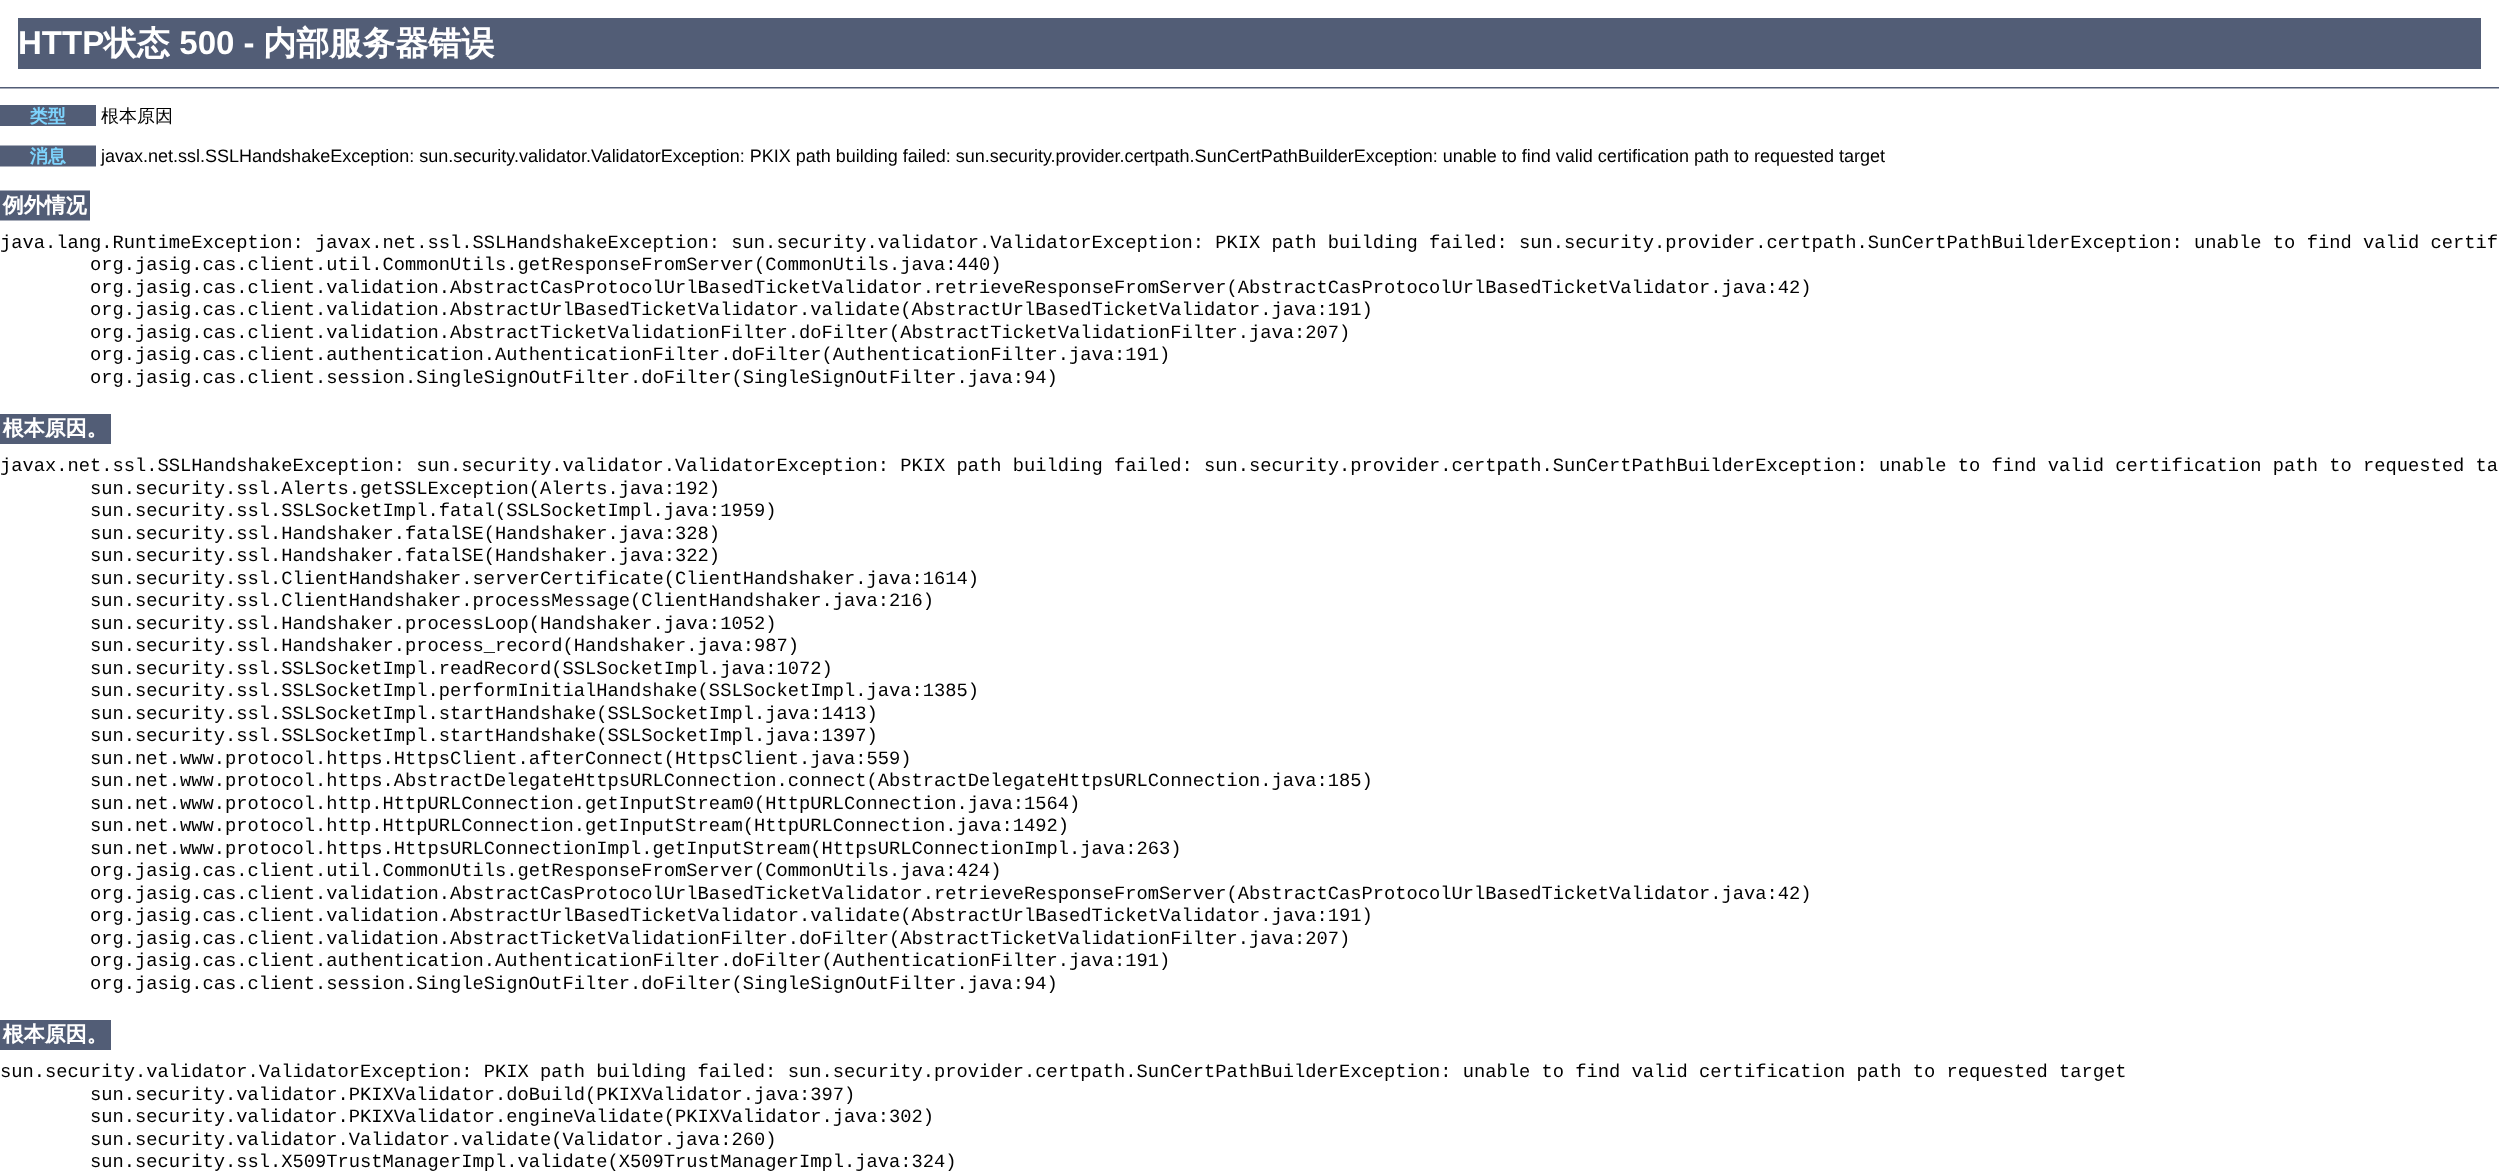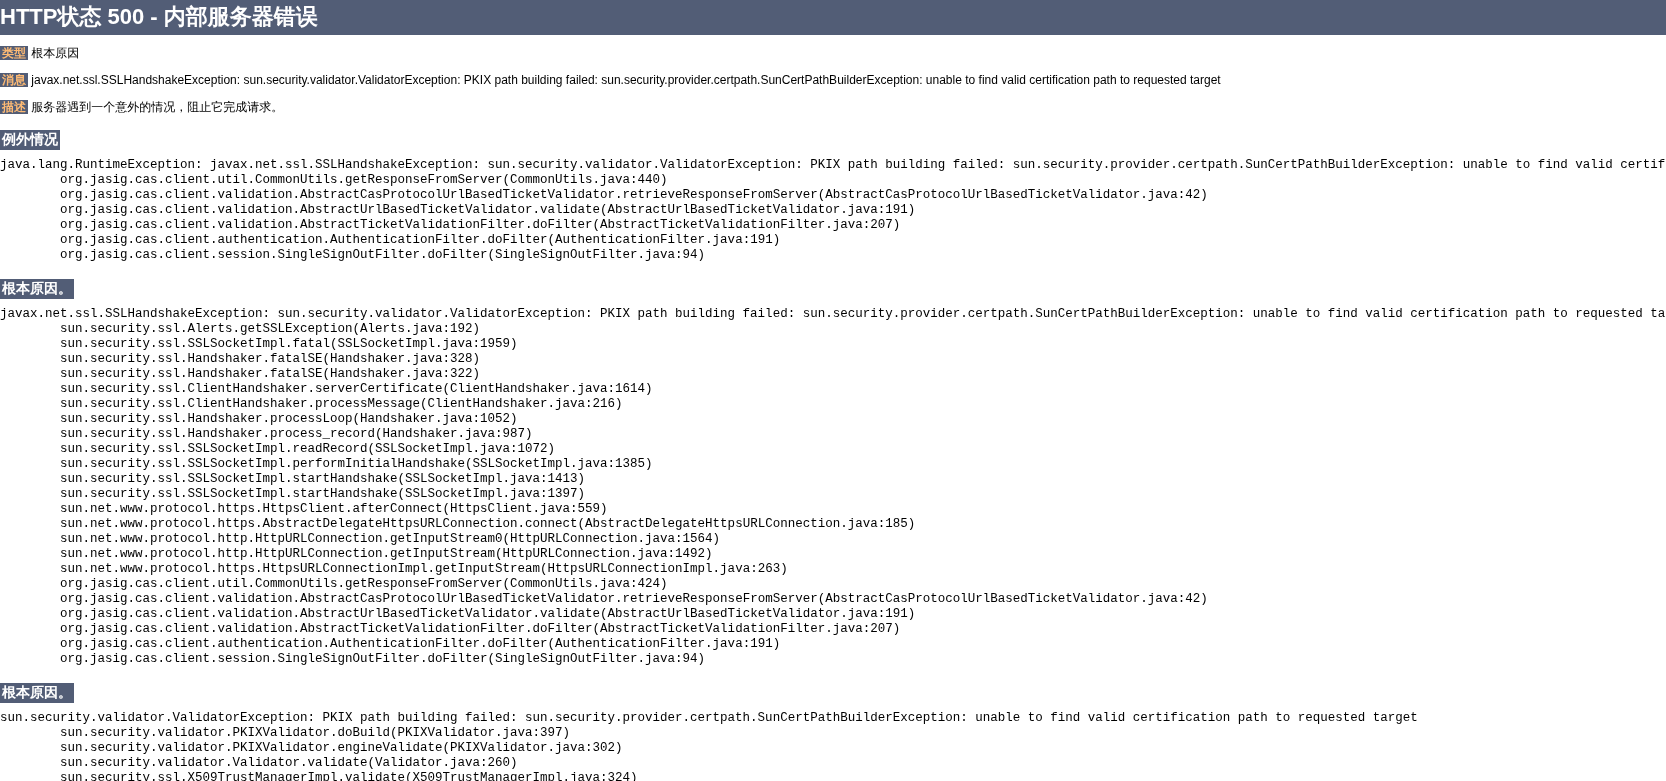--- a/index.html
+++ b/index.html
@@ -8,39 +8,39 @@
       font-family: Tahoma, Arial, sans-serif;
       font-size: 12px;
       color: #000;
       background: #fff;
     }
     h1 {
       font-family: Tahoma, Arial, sans-serif;
       color: #fff;
       background-color: #525D76;
       font-size: 22px;
-      margin: 0;
+      margin: 12px;
       padding: 2px 0;
       font-weight: bold;
     }
     hr {
       border: none;
       height: 1px;
       background-color: #525D76;
       margin: 0;
     }
     p {
       margin: 10px 0 6px 0;
       font-size: 12px;
     }
     p .label {
-      color: #fdba74;
+      color: #7dd3fc;
       background-color: #525D76;
       font-weight: bold;
-      padding: 0 2px;
+      padding: 0 20px;
     }
     h3.section {
       font-family: Tahoma, Arial, sans-serif;
       color: #fff;
       background-color: #525D76;
       font-size: 14px;
       margin: 8px 0 6px 0;
       padding: 1px 2px;
       display: inline-block;
       font-weight: bold;
@@ -67,24 +67,20 @@
   <p>
     <span class="label">类型</span>
     <span>根本原因</span>
   </p>
 
   <p>
     <span class="label">消息</span>
     <span>javax.net.ssl.SSLHandshakeException: sun.security.validator.ValidatorException: PKIX path building failed: sun.security.provider.certpath.SunCertPathBuilderException: unable to find valid certification path to requested target</span>
   </p>
 
-  <p>
-    <span class="label">描述</span>
-    <span>服务器遇到一个意外的情况，阻止它完成请求。</span>
-  </p>
 
   <div>
     <h3 class="section">例外情况</h3>
   </div>
   <pre>java.lang.RuntimeException: javax.net.ssl.SSLHandshakeException: sun.security.validator.ValidatorException: PKIX path building failed: sun.security.provider.certpath.SunCertPathBuilderException: unable to find valid certification path to r
 	org.jasig.cas.client.util.CommonUtils.getResponseFromServer(CommonUtils.java:440)
 	org.jasig.cas.client.validation.AbstractCasProtocolUrlBasedTicketValidator.retrieveResponseFromServer(AbstractCasProtocolUrlBasedTicketValidator.java:42)
 	org.jasig.cas.client.validation.AbstractUrlBasedTicketValidator.validate(AbstractUrlBasedTicketValidator.java:191)
 	org.jasig.cas.client.validation.AbstractTicketValidationFilter.doFilter(AbstractTicketValidationFilter.java:207)
 	org.jasig.cas.client.authentication.AuthenticationFilter.doFilter(AuthenticationFilter.java:191)

